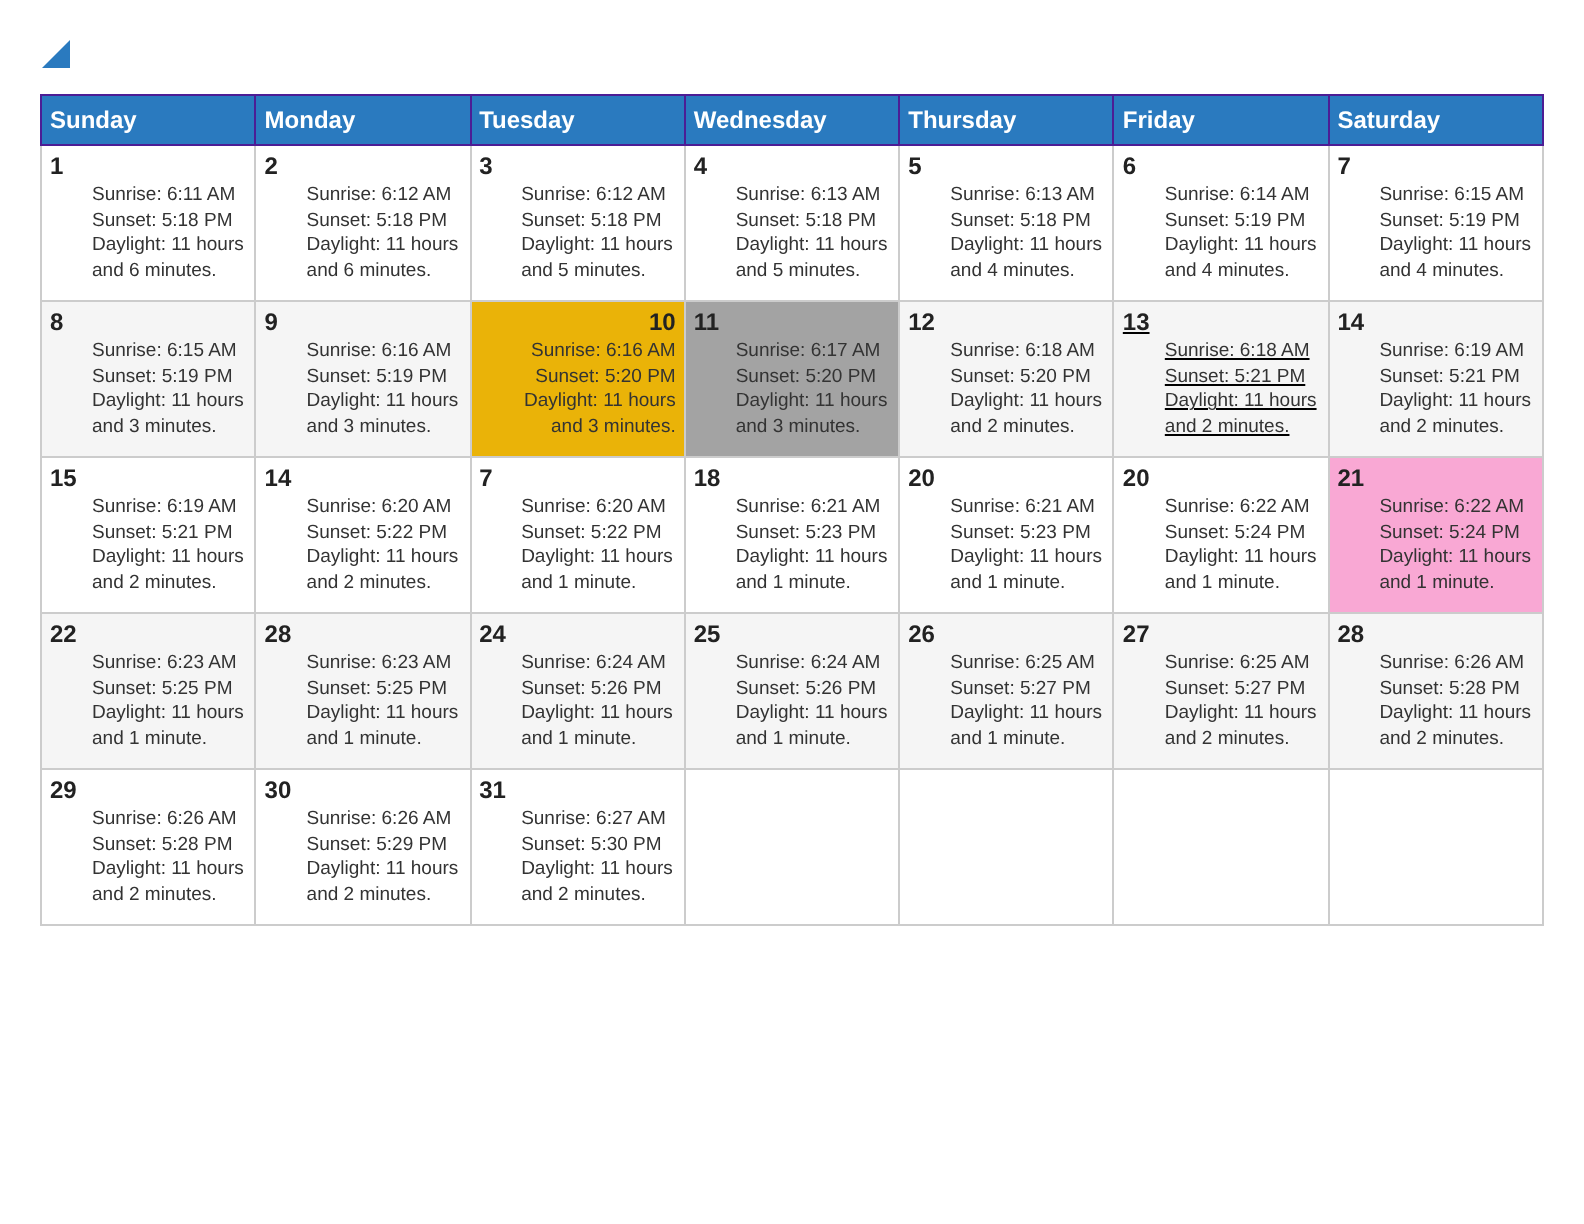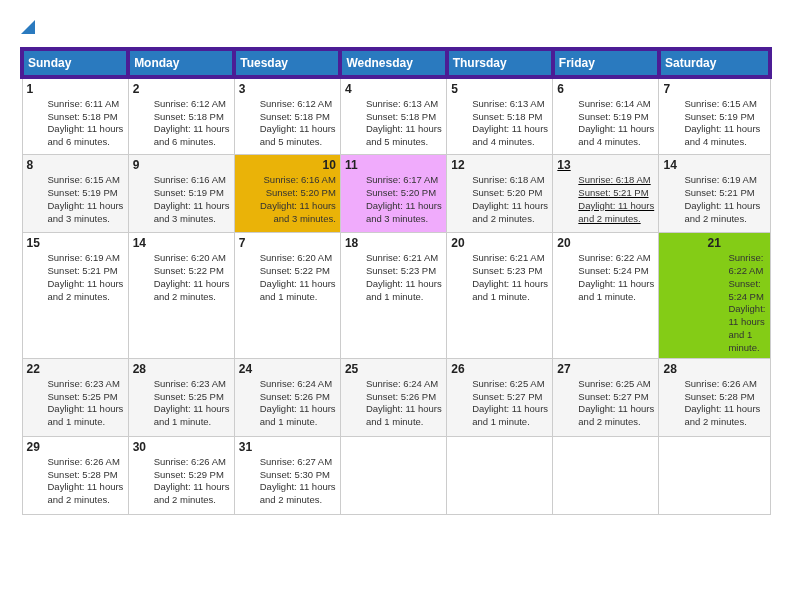--- a/index.html
+++ b/index.html
@@ -46,21 +46,21 @@
       border-collapse: collapse;
       font-size: 10px;
     }
     .calendar thead th {
       background: #2a7abf;
       color: #fff;
       font-size: 12px;
       font-weight: bold;
       padding: 5px 4px;
       text-align: left;
-      border: 4px solid #4c1d95;
+      border: 1px solid #4c1d95;
     }
     .calendar tbody td {
       border: 1px solid #ccc;
       padding: 3px 4px;
       vertical-align: top;
       width: calc(100% / 7);
       height: 78px;
       background: #fff;
     }
     .calendar tbody tr:nth-child(even) td {
@@ -151,21 +151,21 @@
         <div class="day-info">Sunrise: 6:15 AM<br>Sunset: 5:19 PM<br>Daylight: 11 hours and 3 minutes.</div>
           </td>
           <td style="background: rgb(245, 245, 245);">
             <span class="day-num">9</span>
         <div class="day-info">Sunrise: 6:16 AM<br>Sunset: 5:19 PM<br>Daylight: 11 hours and 3 minutes.</div>
           </td>
           <td style="background: #eab308; text-align: right;">
             <span class="day-num">10</span>
         <div class="day-info">Sunrise: 6:16 AM<br>Sunset: 5:20 PM<br>Daylight: 11 hours and 3 minutes.</div>
           </td>
-          <td style="background: #f0abfc;">
+          <td style="background: #a3a3a3;">
             <span class="day-num">11</span>
         <div class="day-info">Sunrise: 6:17 AM<br>Sunset: 5:20 PM<br>Daylight: 11 hours and 3 minutes.</div>
           </td>
           <td style="background: rgb(245, 245, 245);">
             <span class="day-num">12</span>
         <div class="day-info">Sunrise: 6:18 AM<br>Sunset: 5:20 PM<br>Daylight: 11 hours and 2 minutes.</div>
           </td>
           <td style="background: rgb(245, 245, 245); text-decoration: underline;">
             <span class="day-num">13</span>
         <div class="day-info">Sunrise: 6:18 AM<br>Sunset: 5:21 PM<br>Daylight: 11 hours and 2 minutes.</div>
@@ -193,21 +193,21 @@
         <div class="day-info">Sunrise: 6:21 AM<br>Sunset: 5:23 PM<br>Daylight: 11 hours and 1 minute.</div>
           </td>
           <td style="background: rgb(255, 255, 255);">
             <span class="day-num">20</span>
         <div class="day-info">Sunrise: 6:21 AM<br>Sunset: 5:23 PM<br>Daylight: 11 hours and 1 minute.</div>
           </td>
           <td style="background: rgb(255, 255, 255);">
             <span class="day-num">20</span>
         <div class="day-info">Sunrise: 6:22 AM<br>Sunset: 5:24 PM<br>Daylight: 11 hours and 1 minute.</div>
           </td>
-          <td style="background: #84cc16; padding-left: 48px;">
+          <td style="background: #f9a8d4;">
             <span class="day-num">21</span>
         <div class="day-info">Sunrise: 6:22 AM<br>Sunset: 5:24 PM<br>Daylight: 11 hours and 1 minute.</div>
           </td>
         </tr>
         <tr>
           <td style="background: rgb(245, 245, 245);">
             <span class="day-num">22</span>
         <div class="day-info">Sunrise: 6:23 AM<br>Sunset: 5:25 PM<br>Daylight: 11 hours and 1 minute.</div>
           </td>
           <td style="background: rgb(245, 245, 245);">

